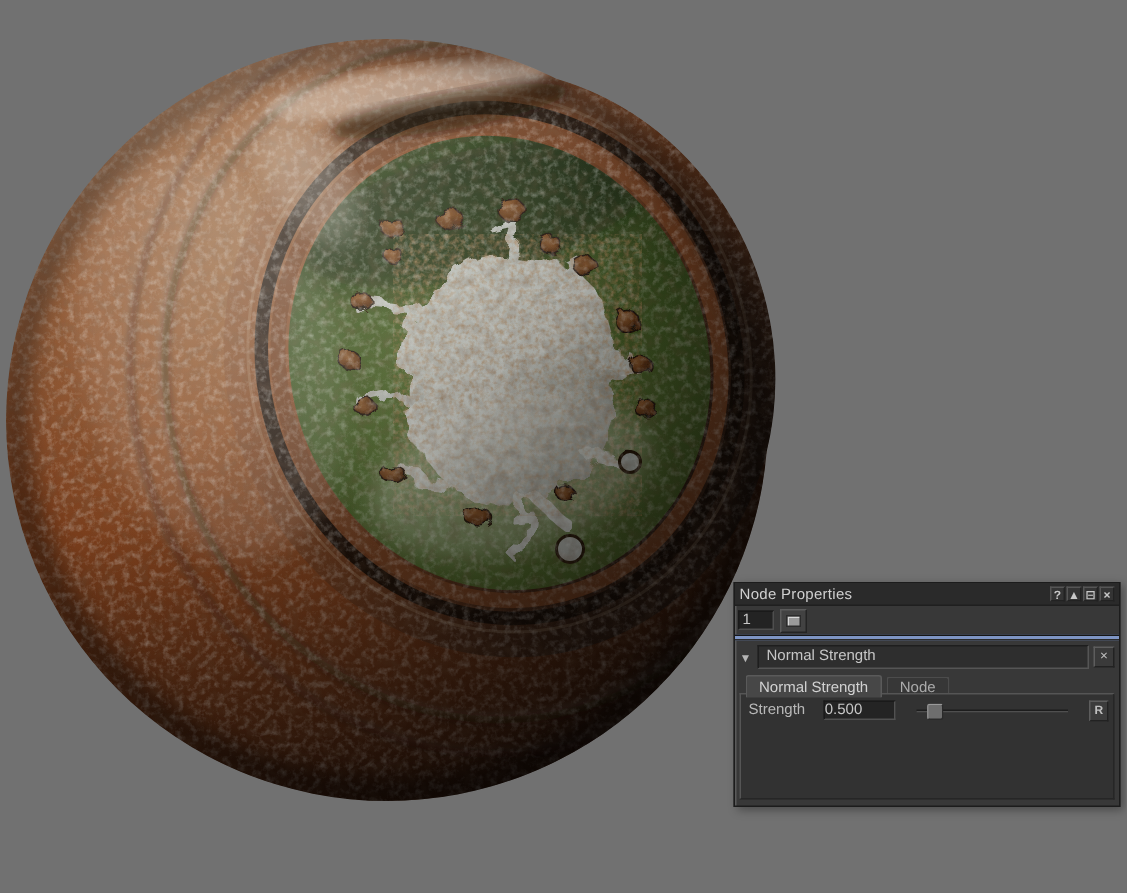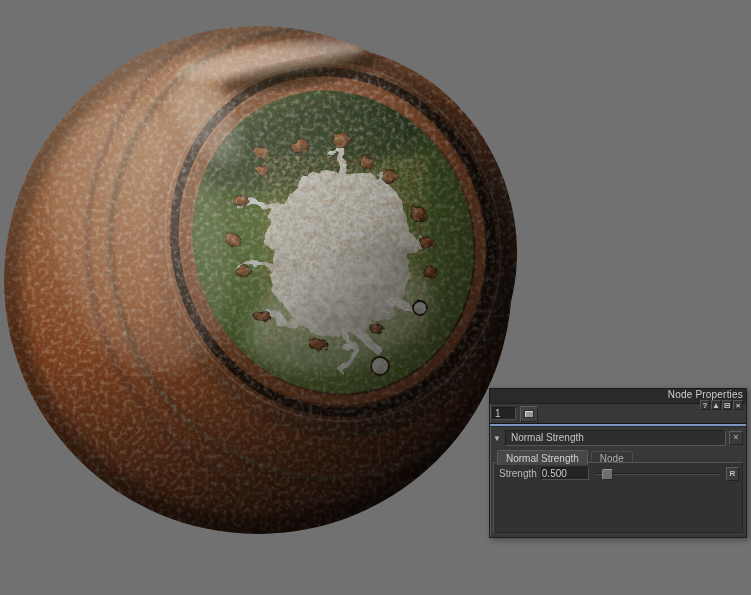--- a/index.html
+++ b/index.html
@@ -12,22 +12,22 @@
   #viewport svg{position:absolute;left:0;top:0;}
 
   
   .palette{
     position:absolute;left:489px;top:388px;width:258px;height:150px;
     background:#383838;border:1px solid #1c1c1c;
     box-shadow:inset 1px 1px 0 #5a5a5a, 2px 2px 6px rgba(0,0,0,.35);
     box-sizing:border-box;font-size:10px;color:#c6c6c6;
   }
   .titlebar{
-    height:14px;background:#2a2a2a;display:flex;align-items:flex-end;
-    padding:0 3px;border-bottom:1px solid #1f1f1f;flex-direction:column;
+    height:14px;background:#2a2a2a;display:flex;align-items:center;
+    padding:0 3px;border-bottom:1px solid #1f1f1f;
   }
   .titlebar .title{flex:1;font-size:10px;color:#cfcfcf;letter-spacing:.2px;}
   .tb-icons{display:flex;gap:1px;}
   .tb-btn{
     width:10px;height:10px;line-height:10px;text-align:center;
     font-size:8px;font-weight:bold;color:#c9c9c9;background:#343434;
     border:1px solid #555;border-right-color:#222;border-bottom-color:#222;
     box-sizing:border-box;cursor:pointer;
   }
   .pin-row{height:17px;display:flex;align-items:center;gap:4px;padding:1px 2px;}
@@ -64,21 +64,21 @@
     height:15px;line-height:15px;padding:0 8px;font-size:10px;
     border:1px solid #5a5a5a;border-bottom:none;border-radius:2px 2px 0 0;
     margin-right:3px;cursor:pointer;box-sizing:border-box;
   }
   .tab.active{background:#474747;color:#d2d2d2;position:relative;z-index:2;}
   .tab.inactive{background:#373737;color:#aaaaaa;height:14px;line-height:14px;border-color:#4c4c4c;margin-top:8px;}
   .content{
     position:absolute;left:3px;right:3px;top:73px;bottom:4px;
     background:#323232;border:1px solid #555;border-right-color:#262626;border-bottom-color:#262626;
   }
-  .field-row{display:flex;align-items:center;height:17px;margin:2px 3px 0 3px;gap:4px;}
+  .field-row{display:flex;align-items:center;height:17px;margin:2px 3px 0 3px;gap:12px;}
   .field-label{color:#b8b8b8;font-size:10px;padding-left:2px;}
   .value-input{
     width:48px;height:13px;background:#242424;border:1px solid #1a1a1a;
     border-bottom-color:#515151;border-right-color:#515151;
     color:#c8c8c8;font-size:10px;font-family:"Liberation Sans",sans-serif;
     padding:0 0;box-sizing:border-box;outline:none;
   }
   .slider{flex:1;position:relative;height:13px;margin:0 2px;cursor:pointer;}
   .slider .track{
     position:absolute;left:0;right:0;top:6px;height:1px;background:#1d1d1d;

